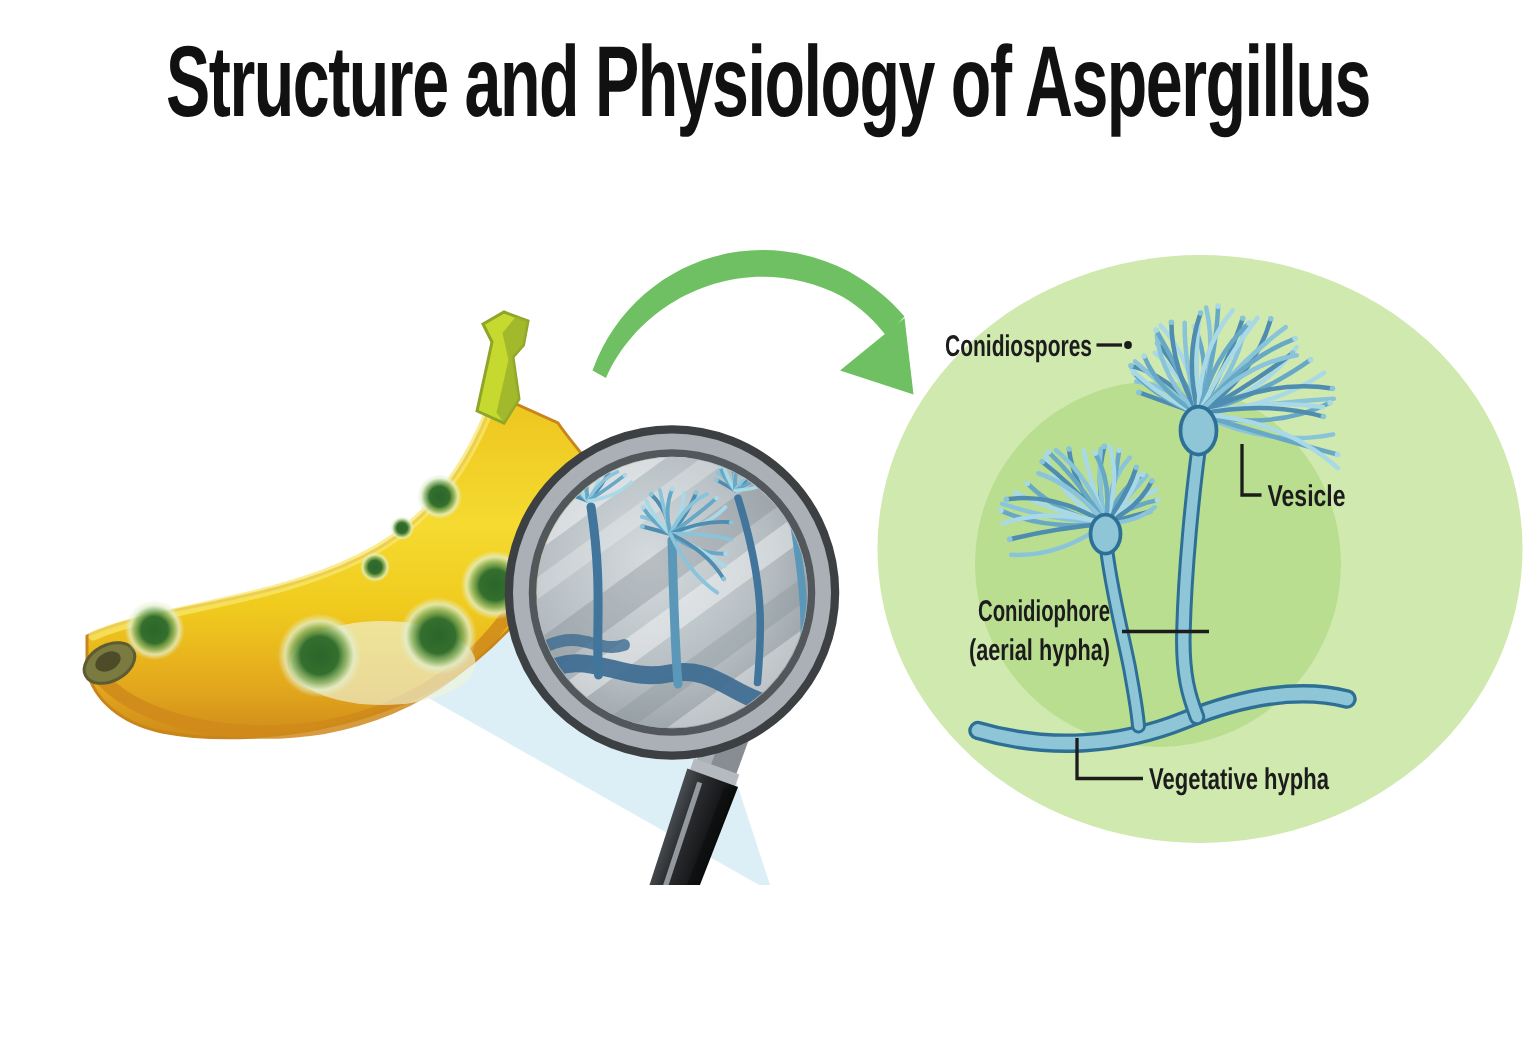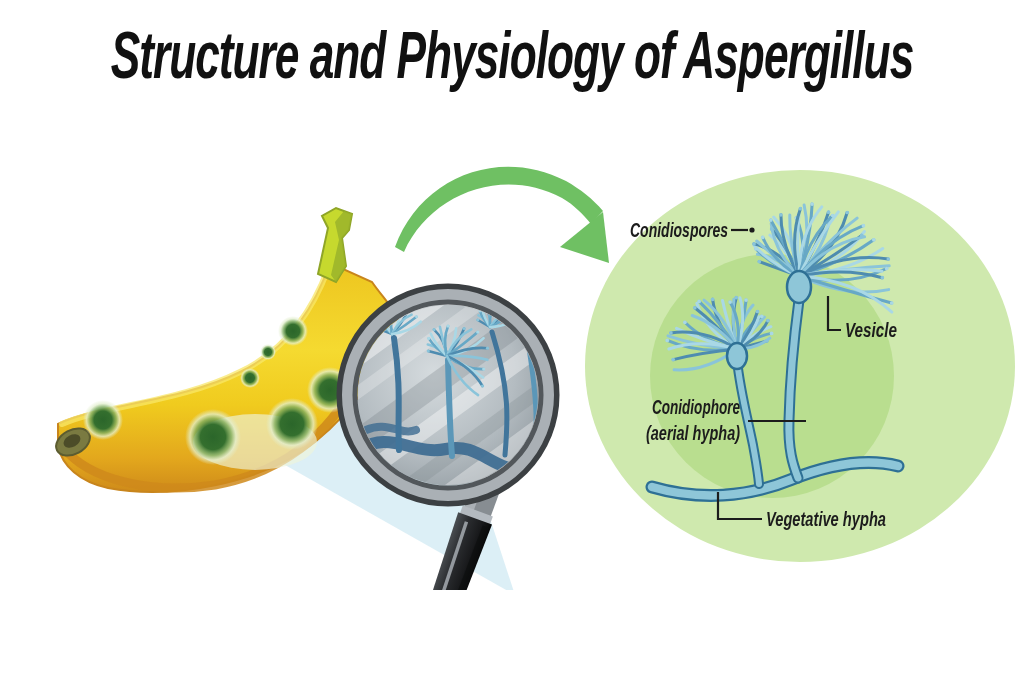--- a/index.html
+++ b/index.html
@@ -1,17 +1,17 @@
 <!DOCTYPE html>
 <html><head>
 <meta charset="utf-8">
 <style>
   html,body{margin:0;padding:0;background:#ffffff;}
   .page{position:relative;width:1024px;height:590px;background:#ffffff;overflow:hidden;
-        font-family:"Liberation Sans",sans-serif;font-style:italic;}
+        font-family:"Liberation Sans",sans-serif;}
   .title-wrap{position:absolute;top:16px;left:0;width:1024px;display:flex;justify-content:center;}
   .title-wrap h1{margin:0;font-size:67px;font-weight:bold;white-space:nowrap;
         letter-spacing:-1.5px;color:#111;transform:scaleX(0.66);transform-origin:center;}
   svg{position:absolute;left:0;top:0;}
   svg text{fill:#1c1c1c;font-family:"Liberation Sans",sans-serif;font-weight:bold;font-size:20px;}
   .connector{stroke:#1c1c1c;stroke-width:2.2;fill:none;}
 </style>
 </head>
 <body>
 

